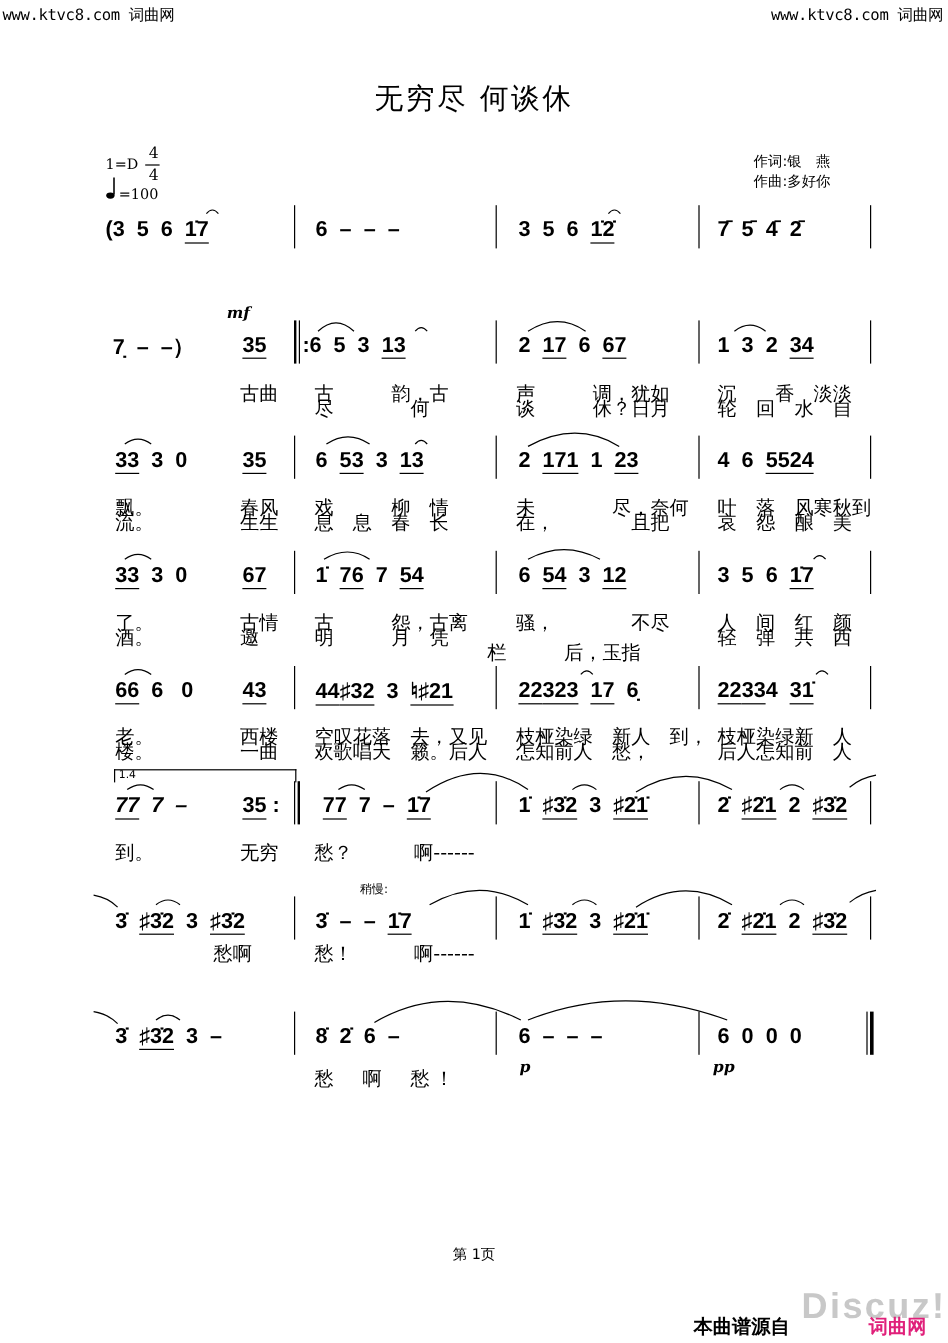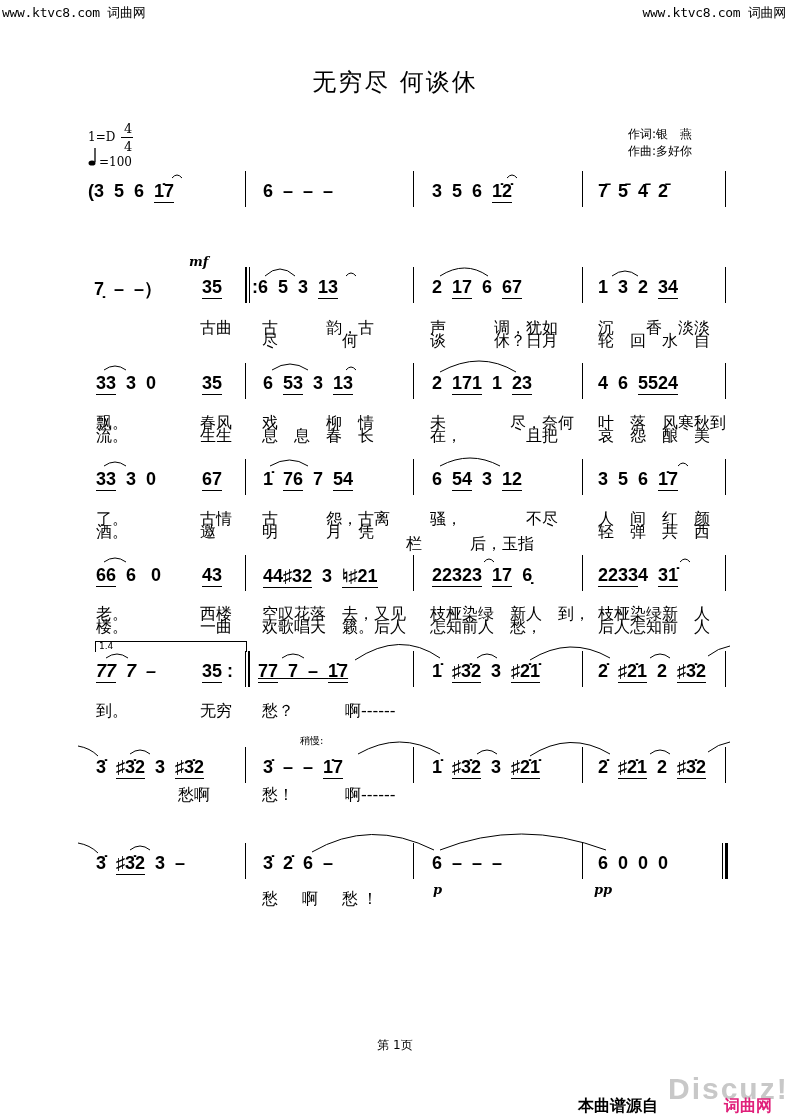--- a/index.html
+++ b/index.html
@@ -146,21 +146,21 @@
 <div class="lyr" style="left:598px;top:617px;">后人怎知前　人</div>
 
 <div class="abs" style="left:95px;top:641px;width:150px;height:10px;border-top:1px solid #000;border-left:1px solid #000;border-right:1px solid #000;"></div>
 <div class="abs" style="left:99px;top:641px;font-size:9px;">1.4</div>
 
 <div class="row" style="top:661px;">
   <span class="n" style="left:8px;font-style:italic;"><span class="ul">77</span>  7  –</span>
   <span class="n" style="left:114px;"><span class="ul">35</span> :</span>
   <div class="bar" style="left:157px;"></div>
   <div class="bar" style="left:160px;width:2px;"></div>
-  <span class="n" style="left:170px;text-decoration:underline;"><span class="ul">77</span>  7  –  <span class="ul">1̇7</span></span>
+  <span class="n" style="left:181px;"><span class="ul">77</span>  7  –  <span class="ul">1̇7</span></span>
   <div class="bar" style="left:325px;"></div>
   <span class="n" style="left:344px;">1̇  <span class="ul">♯3̇2</span>  3  <span class="ul">♯2̇1̇</span></span>
   <div class="bar" style="left:494px;"></div>
   <span class="n" style="left:510px;">2̇  <span class="ul">♯2̇1</span>  2  <span class="ul">♯3̇2</span></span>
   <div class="bar" style="left:637px;"></div>
 </div>
 <div class="lyr" style="left:96px;top:701px;">到。</div>
 <div class="lyr" style="left:200px;top:701px;">无穷</div>
 <div class="lyr" style="left:262px;top:701px;">愁？</div>
 <div class="lyr" style="left:345px;top:701px;">啊------</div>
@@ -176,21 +176,21 @@
   <span class="n" style="left:510px;">2̇  <span class="ul">♯2̇1</span>  2  <span class="ul">♯3̇2</span></span>
   <div class="bar" style="left:637px;"></div>
 </div>
 <div class="lyr" style="left:178px;top:785px;">愁啊</div>
 <div class="lyr" style="left:262px;top:785px;">愁！</div>
 <div class="lyr" style="left:345px;top:785px;">啊------</div>
 
 <div class="row" style="top:853px;">
   <span class="n" style="left:8px;">3̇  <span class="ul">♯3̇2</span>  3  –</span>
   <div class="bar" style="left:157px;"></div>
-  <span class="n" style="left:175px;">3̇  2̇  6  –</span>
+  <span class="n" style="left:175px;">8̇  2̇  6  –</span>
   <div class="bar" style="left:325px;"></div>
   <span class="n" style="left:344px;">6  –  –  –</span>
   <div class="bar" style="left:494px;"></div>
   <span class="n" style="left:510px;">6  0  0  0</span>
   <div class="bar" style="left:634px;"></div>
   <div class="barfinal" style="left:637px;"></div>
 </div>
 <div class="dyn" style="left:433px;top:882px;">p</div>
 <div class="dyn" style="left:594px;top:882px;">pp</div>
 <div class="lyr" style="left:262px;top:889px;letter-spacing:4px;">愁　啊　愁！</div>

